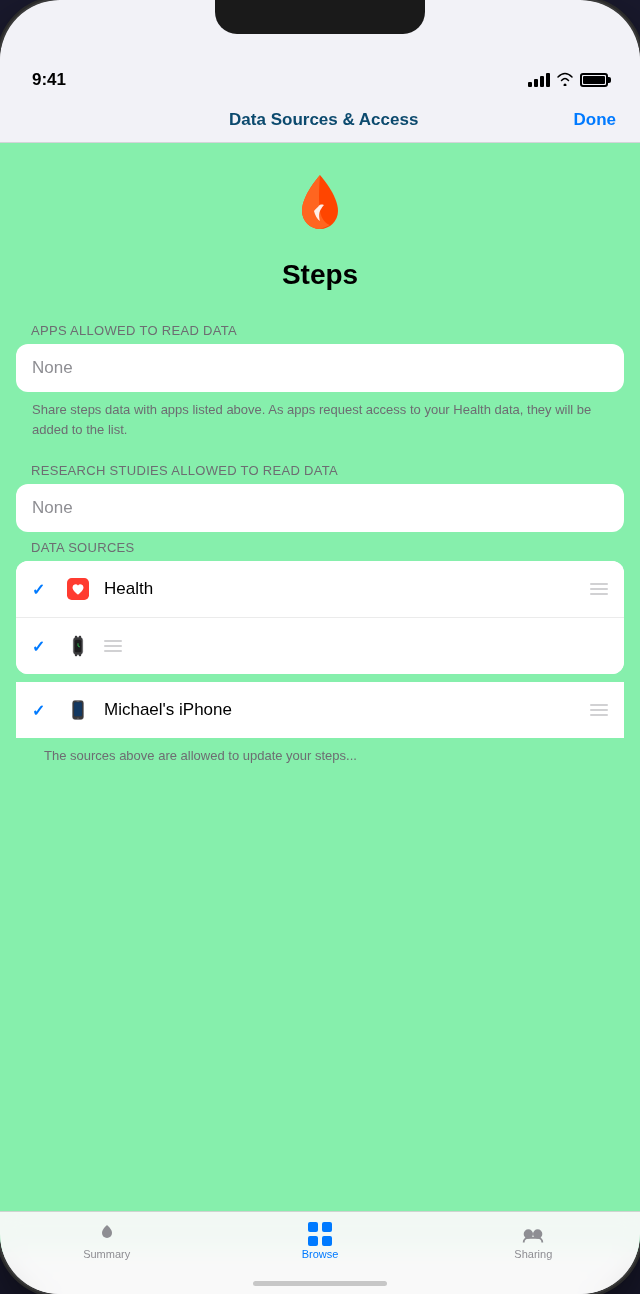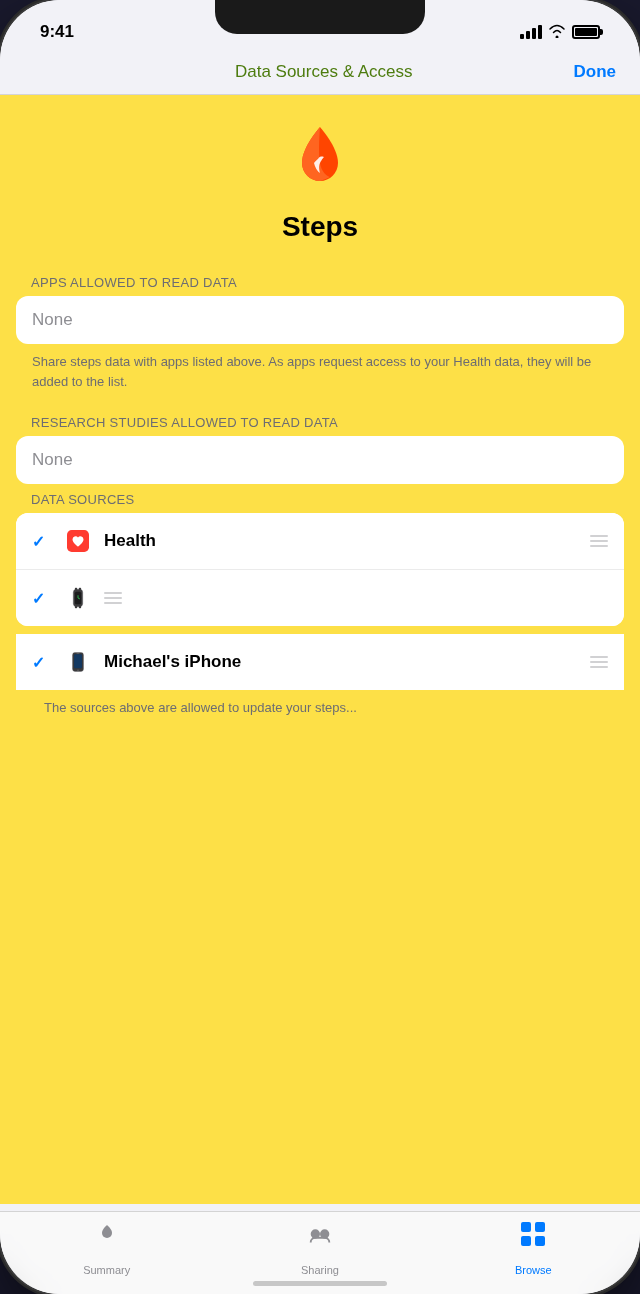--- a/index.html
+++ b/index.html
@@ -45,25 +45,26 @@
       background: #1a1a1a;
       border-radius: 0 0 22px 22px;
       z-index: 100;
     }
 
     
     .status-bar {
       display: flex;
       justify-content: space-between;
       align-items: center;
-      padding: 14px 40px 0;
+      padding: 14px 32px 0;
       height: 50px;
       position: relative;
       z-index: 50;
       background: #f2f2f7;
+      margin-top: 48px;
     }
 
     .status-time {
       font-size: 17px;
       font-weight: 600;
       color: #000;
     }
 
     .status-icons {
       display: flex;
@@ -123,39 +124,39 @@
       background: #f2f2f7;
       padding: 12px 24px 12px;
       display: flex;
       justify-content: space-between;
       align-items: center;
       border-bottom: 1px solid rgba(0,0,0,0.12);
     }
 
     .nav-title {
       font-size: 17px;
-      font-weight: 400;
-      color: #4d7c0f;
+      font-weight: 700;
+      color: #0c4a6e;
       flex: 1;
       text-align: center;
     }
 
     .nav-done {
       font-size: 17px;
       color: #007AFF;
       font-weight: 700;
     }
 
     .nav-spacer {
       width: 50px;
     }
 
     
     .scroll-content {
-      background: #fde047;
+      background: #86efac;
       overflow-y: auto;
       height: calc(1294px - 50px - 52px - 83px);
     }
 
     
     .app-icon-section {
       display: flex;
       flex-direction: column;
       align-items: center;
       padding: 24px 16px 16px;
@@ -234,21 +235,21 @@
       height: 28px;
       display: flex;
       align-items: center;
       justify-content: center;
     }
 
     .source-name {
       flex: 1;
       font-size: 17px;
       color: #000;
-      font-weight: 700;
+      font-weight: 400;
     }
 
     .drag-handle {
       display: flex;
       flex-direction: column;
       gap: 3px;
       opacity: 0.4;
     }
 
     .drag-handle span {
@@ -286,21 +287,21 @@
       display: flex;
       align-items: flex-start;
       justify-content: space-around;
       padding-top: 8px;
     }
 
     .tab-item {
       display: flex;
       flex-direction: column;
       align-items: center;
-      gap: 16px;
+      gap: 0;
       flex: 1;
     }
 
     .tab-icon {
       width: 28px;
       height: 28px;
       display: flex;
       align-items: center;
       justify-content: center;
     }
@@ -526,37 +527,37 @@
         <div class="tab-icon">
           <svg width="26" height="26" viewBox="0 0 26 26" fill="none">
             <path d="M13 4C13 4 8 8 8 12a5 5 0 0 0 10 0c0-4-5-8-5-8z" fill="#8e8e93"></path>
           </svg>
         </div>
         <span class="tab-label">Summary</span>
       </div>
 
       <div class="tab-item">
         <div class="tab-icon">
-          <svg width="30" height="26" viewBox="0 0 30 26" fill="none">
-            <circle cx="10" cy="13" r="5" fill="#8e8e93"></circle>
-            <circle cx="20" cy="13" r="5" fill="#8e8e93"></circle>
-            <path d="M5 22c0-2.8 2.2-5 5-5h10c2.8 0 5 2.2 5 5" stroke="#8e8e93" stroke-width="2" fill="none"></path>
-          </svg>
-        </div>
-        <span class="tab-label">Sharing</span>
-      </div>
-
-      <div class="tab-item">
-        <div class="tab-icon">
           <svg width="28" height="28" viewBox="0 0 28 28" fill="none">
             <rect x="2" y="2" width="10" height="10" rx="2" fill="#007AFF"></rect>
             <rect x="16" y="2" width="10" height="10" rx="2" fill="#007AFF"></rect>
             <rect x="2" y="16" width="10" height="10" rx="2" fill="#007AFF"></rect>
             <rect x="16" y="16" width="10" height="10" rx="2" fill="#007AFF"></rect>
           </svg>
         </div>
         <span class="tab-label active">Browse</span>
       </div>
+
+      <div class="tab-item">
+        <div class="tab-icon">
+          <svg width="30" height="26" viewBox="0 0 30 26" fill="none">
+            <circle cx="10" cy="13" r="5" fill="#8e8e93"></circle>
+            <circle cx="20" cy="13" r="5" fill="#8e8e93"></circle>
+            <path d="M5 22c0-2.8 2.2-5 5-5h10c2.8 0 5 2.2 5 5" stroke="#8e8e93" stroke-width="2" fill="none"></path>
+          </svg>
+        </div>
+        <span class="tab-label">Sharing</span>
+      </div>
     </div>
 
     <div class="home-indicator"></div>
   </div>
 </div>
 
 </body></html>

